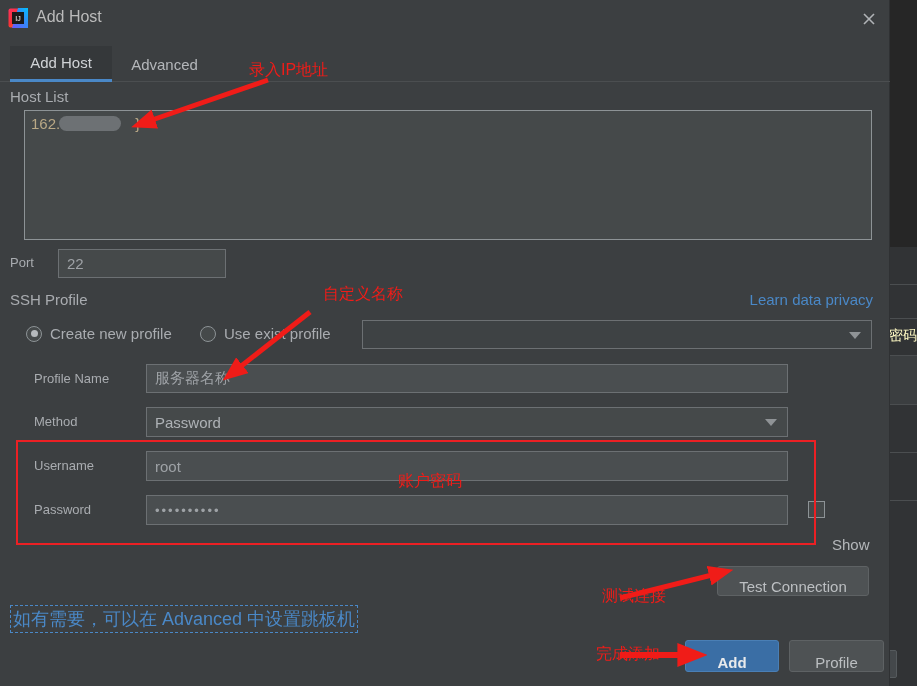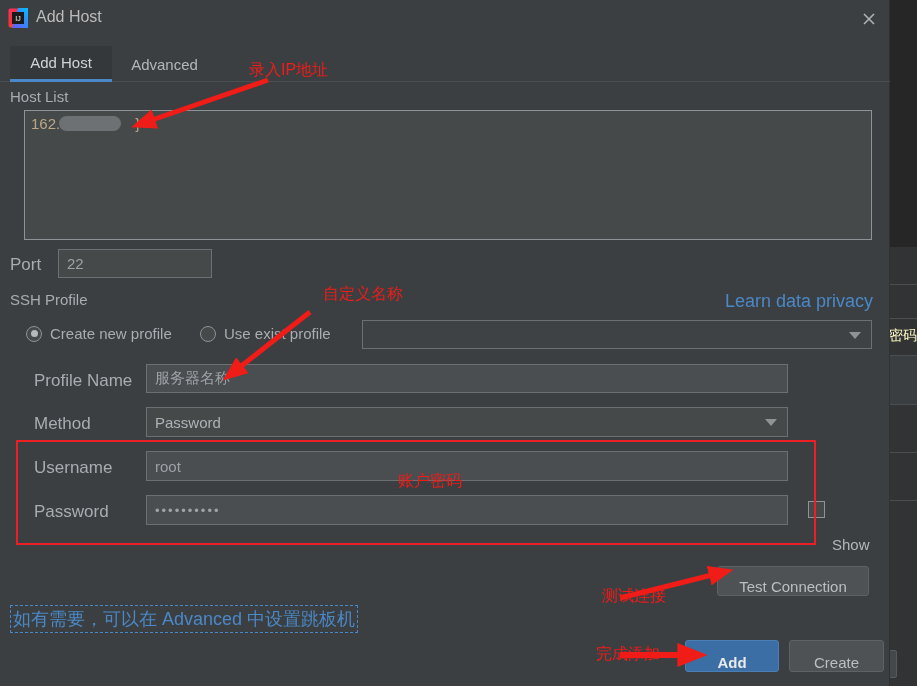--- a/index.html
+++ b/index.html
@@ -87,21 +87,21 @@
     background: #35383a;
     color: #d0d3d6;
     border-bottom: 3px solid #4a88c7;
   }
   #tab-add-host { left: 10px; width: 102px; }
   #tab-advanced { left: 112px; width: 105px; }
 
   
   .field-label {
     position: absolute;
-    font-size: 17px; color: #a9acb0;
+    font-size: 13px; color: #a9acb0;
   }
   .section-label {
     position: absolute;
     font-size: 15px; color: #a9acb0;
   }
   .textbox {
     position: absolute;
     background: #45494a;
     border: 1px solid #6c7073;
     color: #9ea2a6;
@@ -124,26 +124,26 @@
     position: relative; display: inline-block;
     font-size: 15px; color: #b9a886;
   }
   #host-redaction {
     position: absolute; left: 28px; top: 1px;
     width: 62px; height: 15px;
     background: #6d7174; border-radius: 8px;
   }
 
   #port-label { left: 10px; top: 255px; }
-  #port-input { left: 58px; top: 249px; width: 154px; height: 29px; }
+  #port-input { left: 58px; top: 249px; width: 168px; height: 29px; }
 
   #ssh-profile-label { left: 10px; top: 291px; }
   #learn-privacy {
     position: absolute; right: 16px; top: 291px;
-    font-size: 18px; color: #4a88c7; cursor: pointer;
+    font-size: 15px; color: #4a88c7; cursor: pointer;
   }
 
   .radio-row { position: absolute; top: 325px; display: flex; align-items: center; }
   .radio {
     width: 16px; height: 16px; border-radius: 50%;
     border: 1px solid #8d9396; background: #45494a;
     display: inline-flex; align-items: center; justify-content: center;
     margin-right: 8px; cursor: pointer;
   }
   .radio .dot {
@@ -360,21 +360,21 @@
 
   <div id="cred-box"></div>
 
   <div class="btn" id="btn-test">
     <span>Test Connection</span>
   </div>
   <div class="btn" id="btn-add">
     <span>Add</span>
   </div>
   <div class="btn" id="btn-cancel">
-    <span>Create</span>
+    <span>Profile</span>
   </div>
 
   <div id="tip-note">如有需要，可以在 Advanced 中设置跳板机</div>
 </div>
 
 <div id="annotations">
   <svg width="917" height="686" style="position:absolute;left:0;top:0;">
     <defs>
       <marker id="arrowhead" markerWidth="5" markerHeight="4" refX="0.6" refY="2" orient="auto" markerUnits="strokeWidth">
         <polygon points="0 0, 5 2, 0 4" fill="#f01c18"></polygon>

